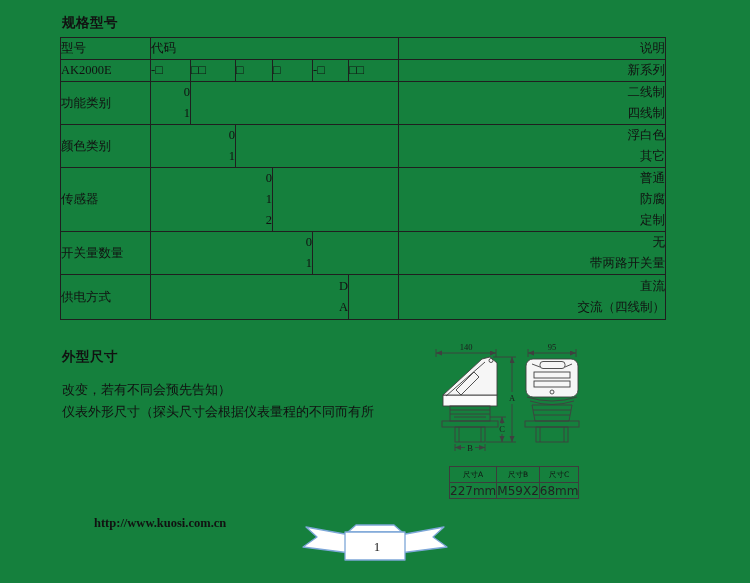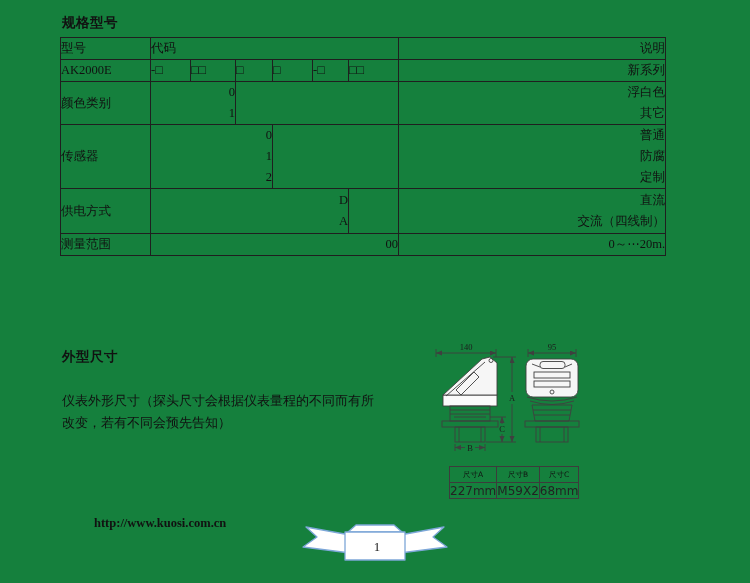--- a/index.html
+++ b/index.html
@@ -54,20 +54,32 @@
     <tr class="h22">
       <td class="lbl">AK2000E</td>
       <td class="box">-□</td>
       <td class="box">□□</td>
       <td class="box">□</td>
       <td class="box">□</td>
       <td class="box">-□</td>
       <td class="box">□□</td>
       <td class="desc">新系列</td>
     </tr>
+    <tr class="h43">
+      <td class="lbl">功能类别</td>
+      <td class="codecell">
+        <div class="ln">0</div>
+        <div class="ln">1</div>
+      </td>
+      <td colspan="5"></td>
+      <td class="desc">
+        <div class="ln">二线制</div>
+        <div class="ln">四线制</div>
+      </td>
+    </tr>
     <tr class="h39">
       <td class="lbl">颜色类别</td>
       <td class="codecell" colspan="2">
         <div class="ln">0</div>
         <div class="ln">1</div>
       </td>
       <td colspan="4"></td>
       <td class="desc">
         <div class="ln">浮白色</div>
         <div class="ln">其它</div>
@@ -78,50 +90,53 @@
       <td class="codecell" colspan="3">
         <div class="ln">0</div>
         <div class="ln">1</div>
         <div class="ln">2</div>
       </td>
       <td colspan="3"></td>
       <td class="desc">
         <div class="ln">普通</div>
         <div class="ln">防腐</div>
         <div class="ln">定制</div>
+      </td>
+    </tr>
+    <tr class="h40">
+      <td class="lbl">开关量数量</td>
+      <td class="codecell" colspan="4">
+        <div class="ln">0</div>
+        <div class="ln">1</div>
+      </td>
+      <td colspan="2"></td>
+      <td class="desc">
+        <div class="ln">无</div>
+        <div class="ln">带两路开关量</div>
       </td>
     </tr>
     <tr class="h45">
       <td class="lbl">供电方式</td>
       <td class="codecell" colspan="5">
         <div class="ln">D</div>
         <div class="ln">A</div>
       </td>
       <td></td>
       <td class="desc">
         <div class="ln">直流</div>
         <div class="ln">交流（四线制）</div>
       </td>
     </tr>
-    <tr class="h22">
-      <td class="lbl">测量范围</td>
-      <td class="codecell" colspan="6">
-        <div class="ln">00</div>
-      </td>
-      <td class="desc">
-        <div class="ln">0～⋯20m.</div>
-      </td>
-    </tr>
   </tbody>
     </table>
 
   <div class="abs" style="left:62px;top:348px;width:360px;">
-    <div class="h1" style="margin-bottom:24px;">外型尺寸</div>
+    <div class="h1" style="margin-bottom:13px;">外型尺寸</div>
+    <div class="para">改变，若有不同会预先告知）</div>
     <div class="para">仪表外形尺寸（探头尺寸会根据仪表量程的不同而有所</div>
-    <div class="para">改变，若有不同会预先告知）</div>
   </div>
 
   <svg class="abs" style="left:428px;top:341px;" width="170" height="122" viewBox="0 0 170 122">
     <defs>
       <marker id="arr" markerWidth="7" markerHeight="6" refX="6" refY="2.5" orient="auto-start-reverse" markerUnits="userSpaceOnUse">
         <path d="M0,0 L6,2.5 L0,5 Z" fill="#3f3f3f"></path>
       </marker>
     </defs>
     <g stroke="#3f3f3f" stroke-width="0.9" fill="none">
 

